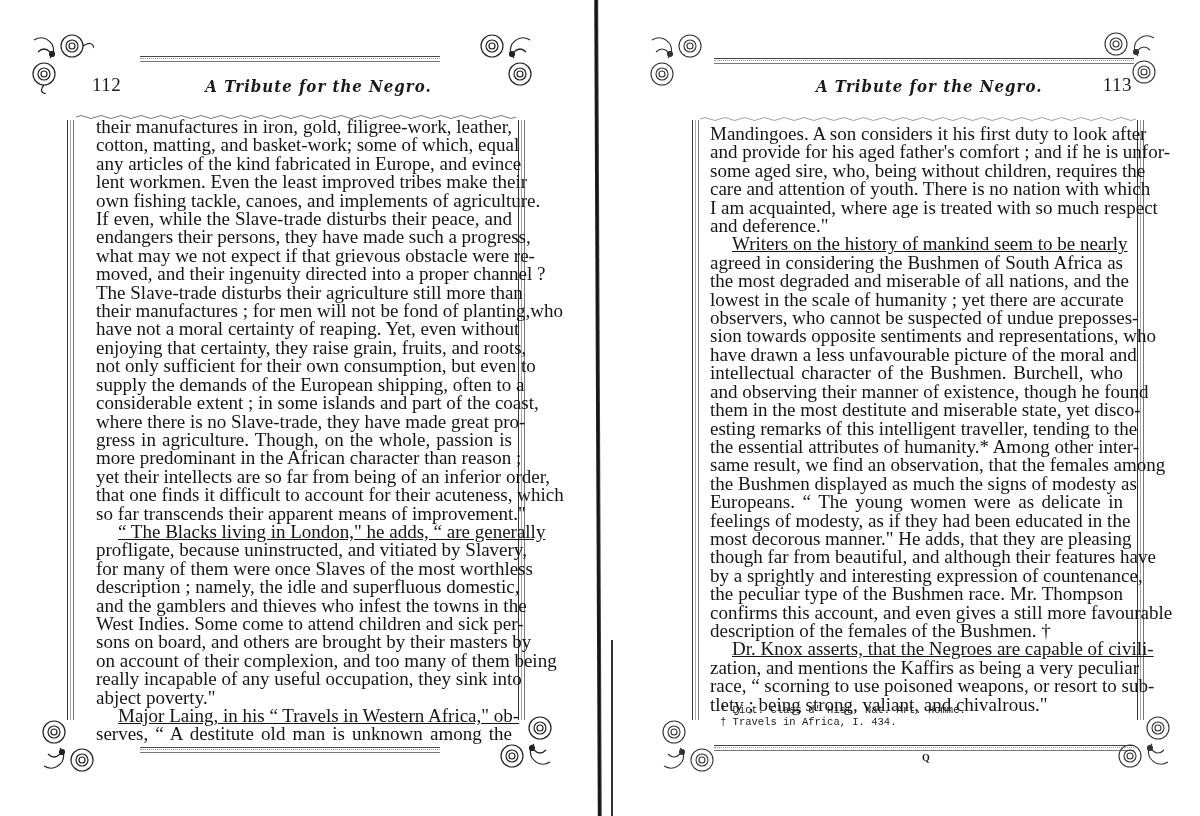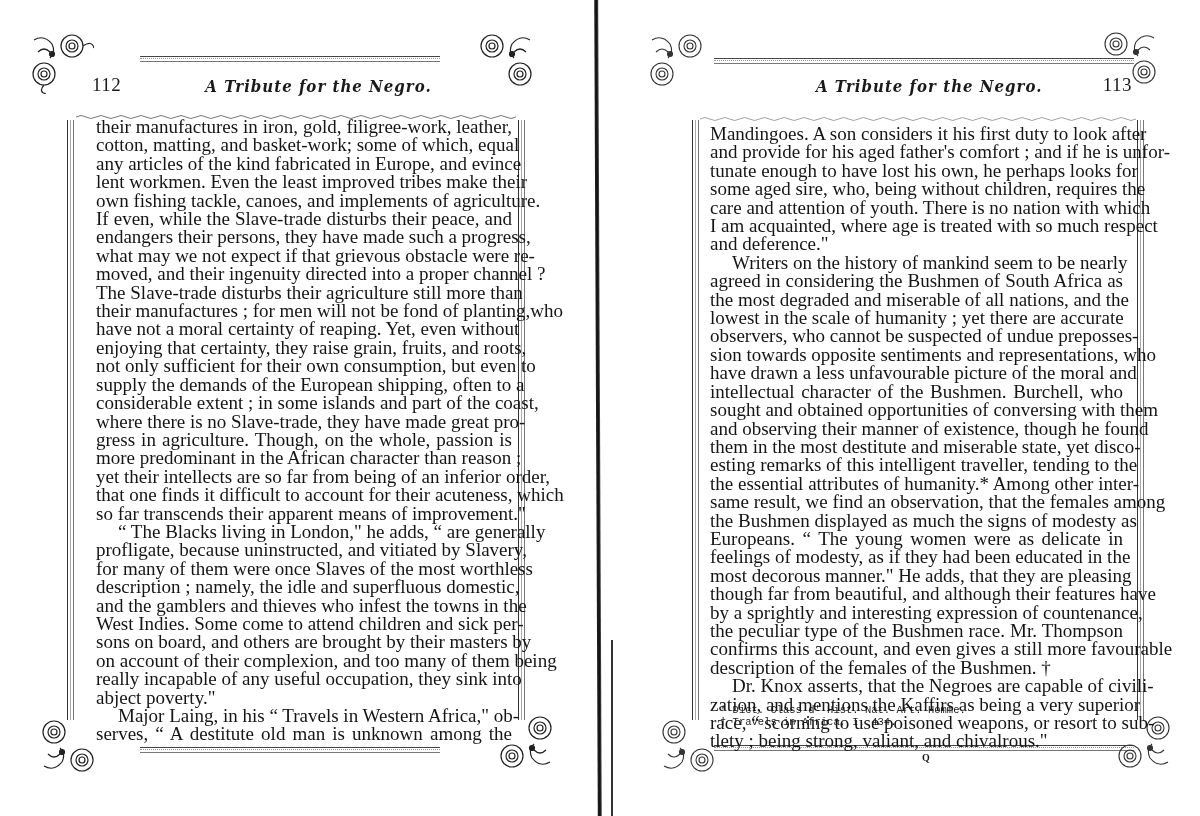--- a/index.html
+++ b/index.html
@@ -34,21 +34,21 @@
   }
   .wavy { position: absolute; height: 6px; }
   .wavy svg { width: 100%; height: 100%; }
 
   .text {
     position: absolute; font-size: 19px; line-height: 18.4px; text-align: justify;
     font-family: "Liberation Serif", serif; color: #151515;
   }
   .text .line { display: block; text-align: justify; text-align-last: justify; white-space: nowrap; }
   .text .line.last { text-align-last: left; }
-  .text .line.indent { padding-left: 22px; }
+  .text .line.indent { padding-left: 22px; text-decoration: underline; }
   .footnotes { position: absolute; font-size: 10.5px; display: flex; justify-content: space-between; font-family: Liberation Mono, monospace; flex-direction: column; }
   .sig { position: absolute; font-size: 10px; font-weight: bold; }
 </style>
 </head>
 <body>
 
 <div class="spread">
 
   <div class="page left">
 
@@ -235,50 +235,48 @@
     </div>
     <div class="wavy" style="left:96px; top:108px; width:436px;">
       <svg viewBox="0 0 440 6" preserveAspectRatio="none">
           <path d="M0 3 Q5 0 10 3 T20 3 T30 3 T40 3 T50 3 T60 3 T70 3 T80 3 T90 3 T100 3 T110 3 T120 3 T130 3 T140 3 T150 3 T160 3 T170 3 T180 3 T190 3 T200 3 T210 3 T220 3 T230 3 T240 3 T250 3 T260 3 T270 3 T280 3 T290 3 T300 3 T310 3 T320 3 T330 3 T340 3 T350 3 T360 3 T370 3 T380 3 T390 3 T400 3 T410 3 T420 3 T430 3 T440 3" fill="none" stroke="#888" stroke-width="0.8"></path>
         </svg>
     </div>
 
     <div class="text" style="left:106px; top:125px; width:413px;" id="right-text">
         <span class="line">Mandingoes.  A son considers it his first duty to look after</span>
         <span class="line">and provide for his aged father's comfort ; and if he is unfor-</span>
-        <span class="line">tunate enough to have lost his own, he perhaps looks for</span>
         <span class="line">some aged sire, who, being without children, requires the</span>
         <span class="line">care and attention of youth.  There is no nation with which</span>
         <span class="line">I am acquainted, where age is treated with so much respect</span>
         <span class="line last">and deference."</span>
         <span class="line indent">Writers on the history of mankind seem to be nearly</span>
         <span class="line">agreed in considering the Bushmen of South Africa as</span>
         <span class="line">the most degraded and miserable of all nations, and the</span>
         <span class="line">lowest in the scale of humanity ; yet there are accurate</span>
         <span class="line">observers, who cannot be suspected of undue preposses-</span>
         <span class="line">sion towards opposite sentiments and representations, who</span>
         <span class="line">have drawn a less unfavourable picture of the moral and</span>
         <span class="line">intellectual character of the Bushmen.  Burchell, who</span>
-        <span class="line">sought and obtained opportunities of conversing with them</span>
         <span class="line">and observing their manner of existence, though he found</span>
         <span class="line">them in the most destitute and miserable state, yet disco-</span>
         <span class="line">esting remarks of this intelligent traveller, tending to the</span>
         <span class="line">the essential attributes of humanity.*  Among other inter-</span>
         <span class="line">same result, we find an observation, that the females among</span>
         <span class="line">the Bushmen displayed as much the signs of modesty as</span>
         <span class="line">Europeans.  “ The young women were as delicate in</span>
         <span class="line">feelings of modesty, as if they had been educated in the</span>
         <span class="line">most decorous manner."  He adds, that they are pleasing</span>
         <span class="line">though far from beautiful, and although their features have</span>
         <span class="line">by a sprightly and interesting expression of countenance,</span>
         <span class="line">the peculiar type of the Bushmen race.  Mr. Thompson</span>
         <span class="line">confirms this account, and even gives a still more favourable</span>
         <span class="line last">description of the females of the Bushmen. †</span>
         <span class="line indent">Dr. Knox asserts, that the Negroes are capable of civili-</span>
-        <span class="line">zation, and mentions the Kaffirs as being a very superior</span>
+        <span class="line">zation, and mentions the Kaffirs as being a very peculiar</span>
         <span class="line">race, “ scorning to use poisoned weapons, or resort to sub-</span>
         <span class="line last">tlety ; being strong, valiant, and chivalrous."</span>
       </div>
 
     <div class="footnotes" style="left:116px; top:704px; width:400px;">
       <span>* Dict. Class d' Hist. Nat. Art. Homme.</span>
       <span>† Travels in Africa, I. 434.</span>
     </div>
     <div class="sig" style="left:318px; top:752px;">Q</div>
   </div>

